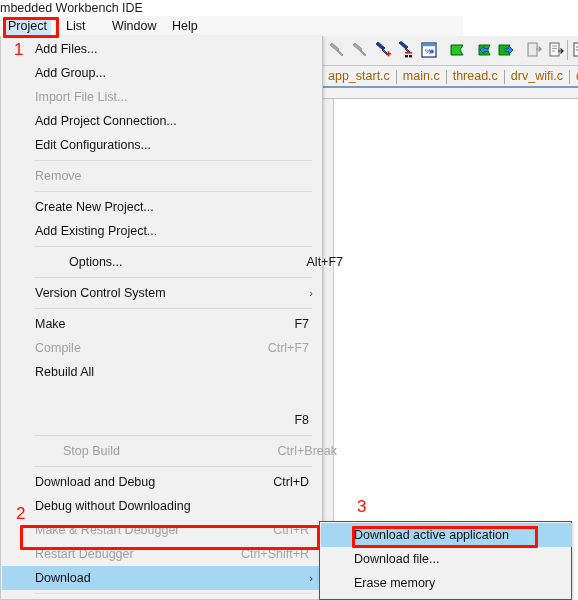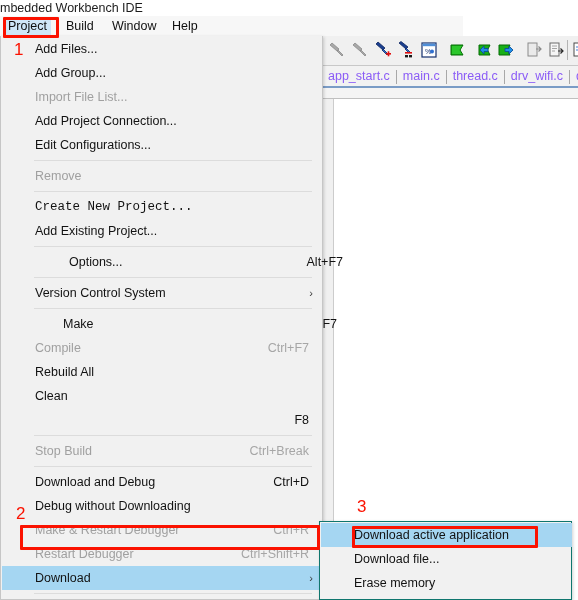--- a/index.html
+++ b/index.html
@@ -89,21 +89,21 @@
     background: #f2f2f2;
     border-bottom: 2px solid #7a9cc6;
     white-space: nowrap;
     overflow: hidden;
   }
   .tab {
     display: inline-block;
     height: 20px;
     line-height: 20px;
     font-size: 12.5px;
-    color: #8b5cf6;
+    color: #a16207;
     padding: 0 5px;
     white-space: nowrap;
   }
   .tab-div {
     display: inline-block;
     width: 1px; height: 14px;
     background: #a8a8a8;
     vertical-align: middle;
     margin: 0 1px;
   }
@@ -248,21 +248,21 @@
 </style>
 </head>
 <body>
 
 <div id="title-bar">
   <div class="title-text">mbedded Workbench IDE</div>
 </div>
 
 <div id="menu-bar">
     <div class="menubar-item active" style="left: 4px;">Project</div>
-    <div class="menubar-item" style="left: 62px;">Build</div>
+    <div class="menubar-item" style="left: 62px;">List</div>
     <div class="menubar-item" style="left: 108px;">Window</div>
     <div class="menubar-item" style="left: 168px;">Help</div>
   </div>
 
 <div id="ide-right">
   <div id="toolbar">
       <div class="tb-icon" style="left: 5px;"><svg width="18" height="18" viewBox="0 0 18 18">
           <path d="M2 4 L9 10 L11 8 L4 2 Z" fill="#a8a8a8" stroke="#8a8a8a" stroke-width="0.8"></path>
           <path d="M10 9 L15 14 L14 15 L9 10 Z" fill="#a8a8a8" stroke="#8a8a8a" stroke-width="0.8"></path>
         </svg></div>
@@ -339,56 +339,53 @@
       <span class="lbl">Import File List...</span>
     </div>
     <div class="mi" style="top: 97px;">
       <span class="lbl">Edit Configurations...</span>
     </div>
     <div class="msep" style="top: 124px;"></div>
     <div class="mi disabled" style="top: 128px;">
       <span class="lbl">Remove</span>
     </div>
     <div class="msep" style="top: 155px;"></div>
-    <div class="mi" style="top: 159px; font-family: Liberation Mono, monospace;">
+    <div class="mi" style="top: 159px;">
       <span class="lbl">Create New Project...</span>
     </div>
     <div class="mi" style="top: 183px;">
       <span class="lbl">Add Existing Project...</span>
     </div>
     <div class="msep" style="top: 210px;"></div>
     <div class="mi" style="top: 214px; margin-left: 34px;">
       <span class="lbl">Options...</span>
       <span class="acc">Alt+F7</span>
     </div>
     <div class="msep" style="top: 241px;"></div>
     <div class="mi" style="top: 245px;">
       <span class="lbl">Version Control System</span>
       <span class="arrow">›</span>
     </div>
     <div class="msep" style="top: 272px;"></div>
-    <div class="mi" style="top: 276px; margin-left: 28px;">
+    <div class="mi" style="top: 276px;">
       <span class="lbl">Make</span>
       <span class="acc">F7</span>
     </div>
     <div class="mi disabled" style="top: 300px; text-align: center;">
       <span class="lbl">Compile</span>
       <span class="acc">Ctrl+F7</span>
     </div>
     <div class="mi" style="top: 324px;">
       <span class="lbl">Rebuild All</span>
     </div>
-    <div class="mi" style="top: 348px;">
-      <span class="lbl">Clean</span>
-    </div>
     <div class="mi" style="top: 372px;">
       <span class="acc">F8</span>
     </div>
     <div class="msep" style="top: 399px;"></div>
-    <div class="mi disabled" style="top: 403px;">
+    <div class="mi disabled" style="top: 403px; margin-left: 28px;">
       <span class="lbl">Stop Build</span>
       <span class="acc">Ctrl+Break</span>
     </div>
     <div class="msep" style="top: 430px;"></div>
     <div class="mi" style="top: 458px;">
       <span class="lbl">Debug without Downloading</span>
     </div>
     <div class="mi" style="top: 434px;">
       <span class="lbl">Download and Debug</span>
       <span class="acc">Ctrl+D</span>

